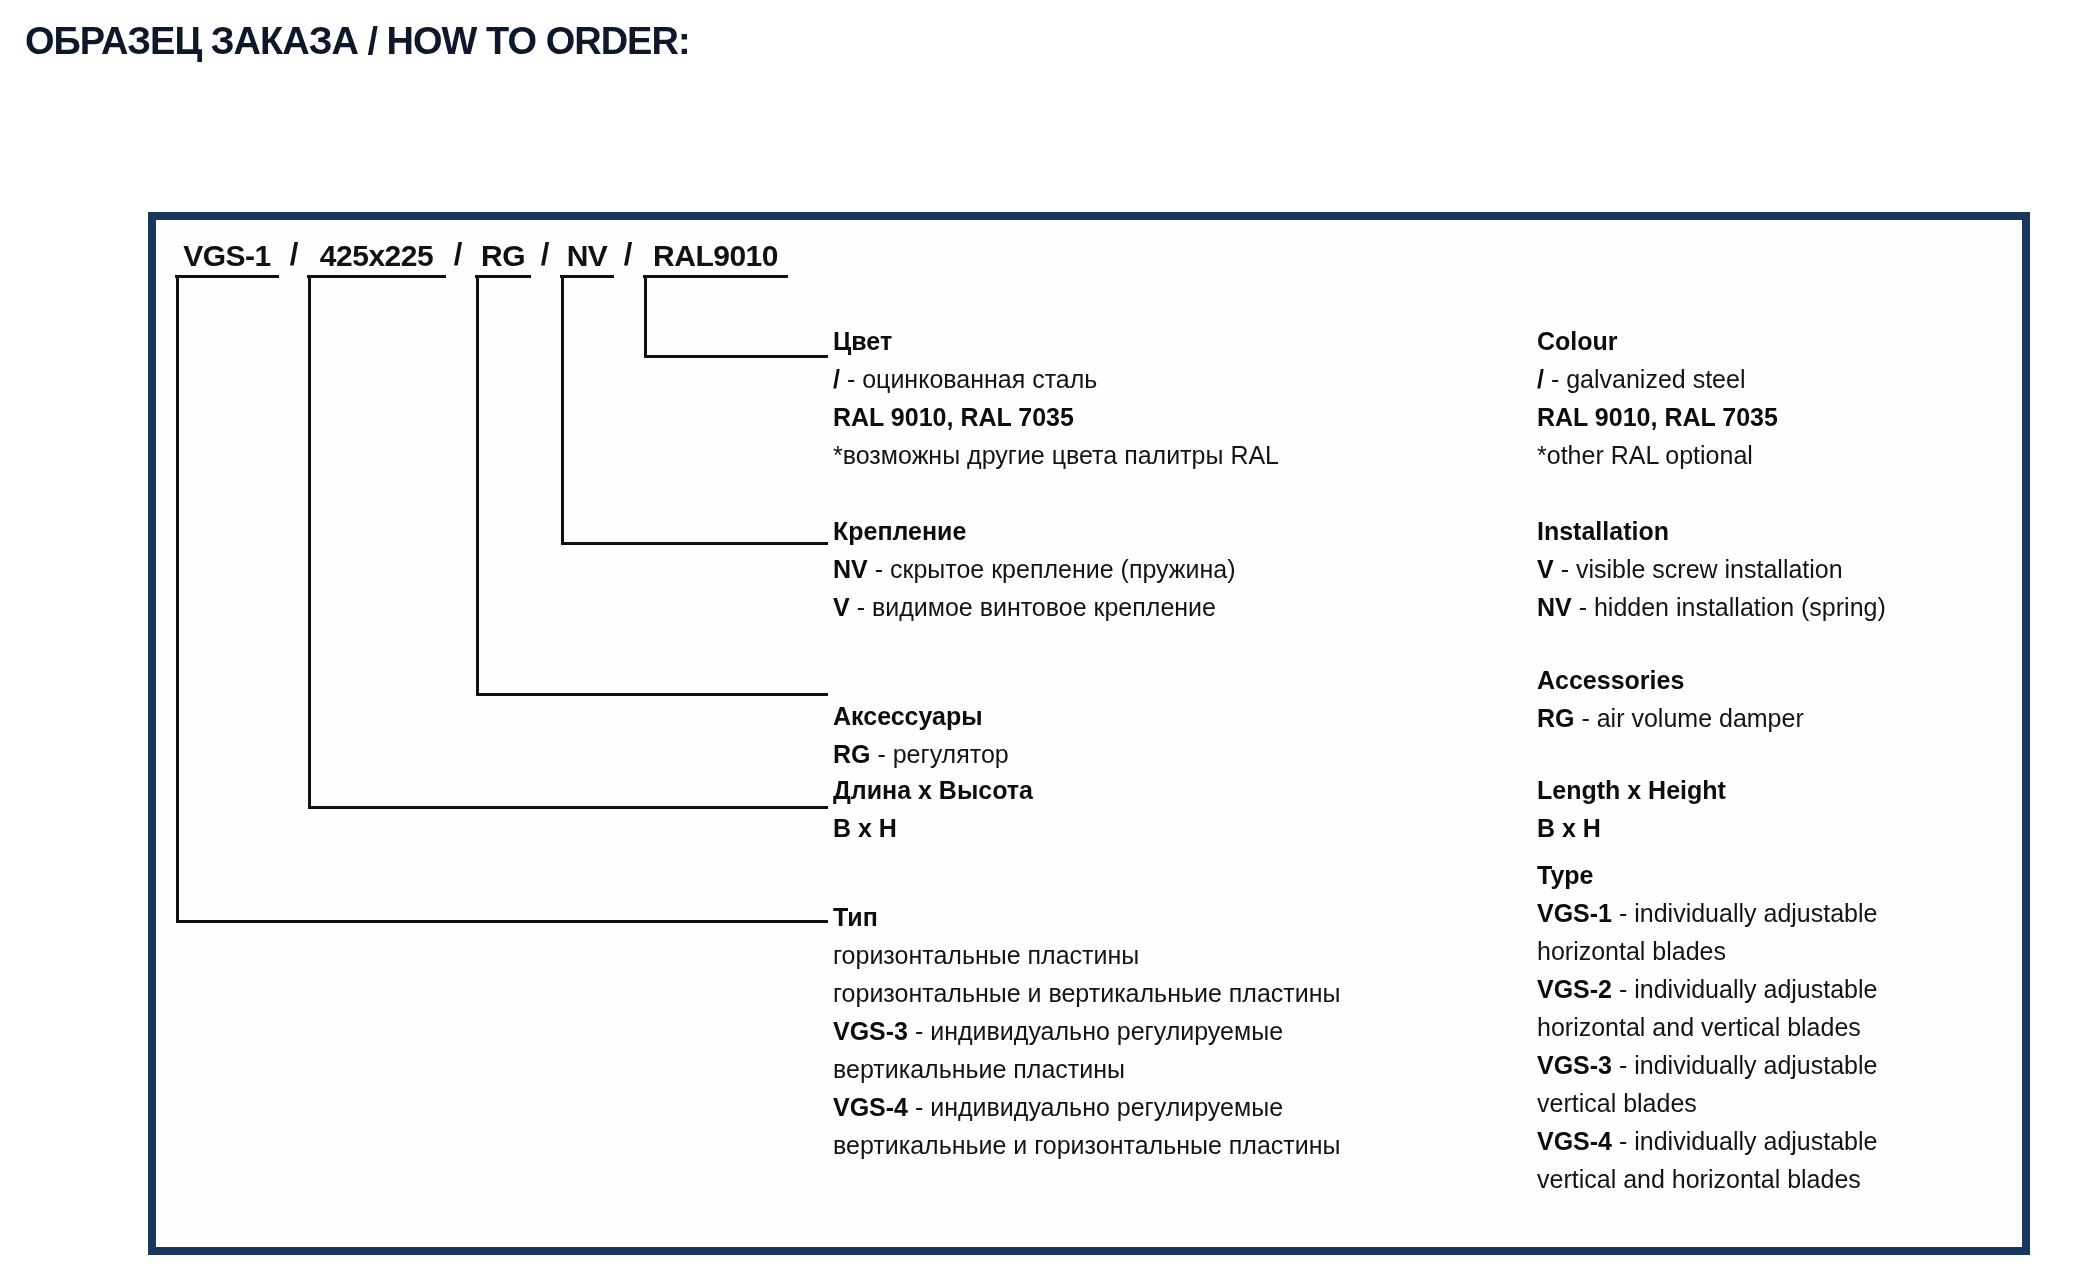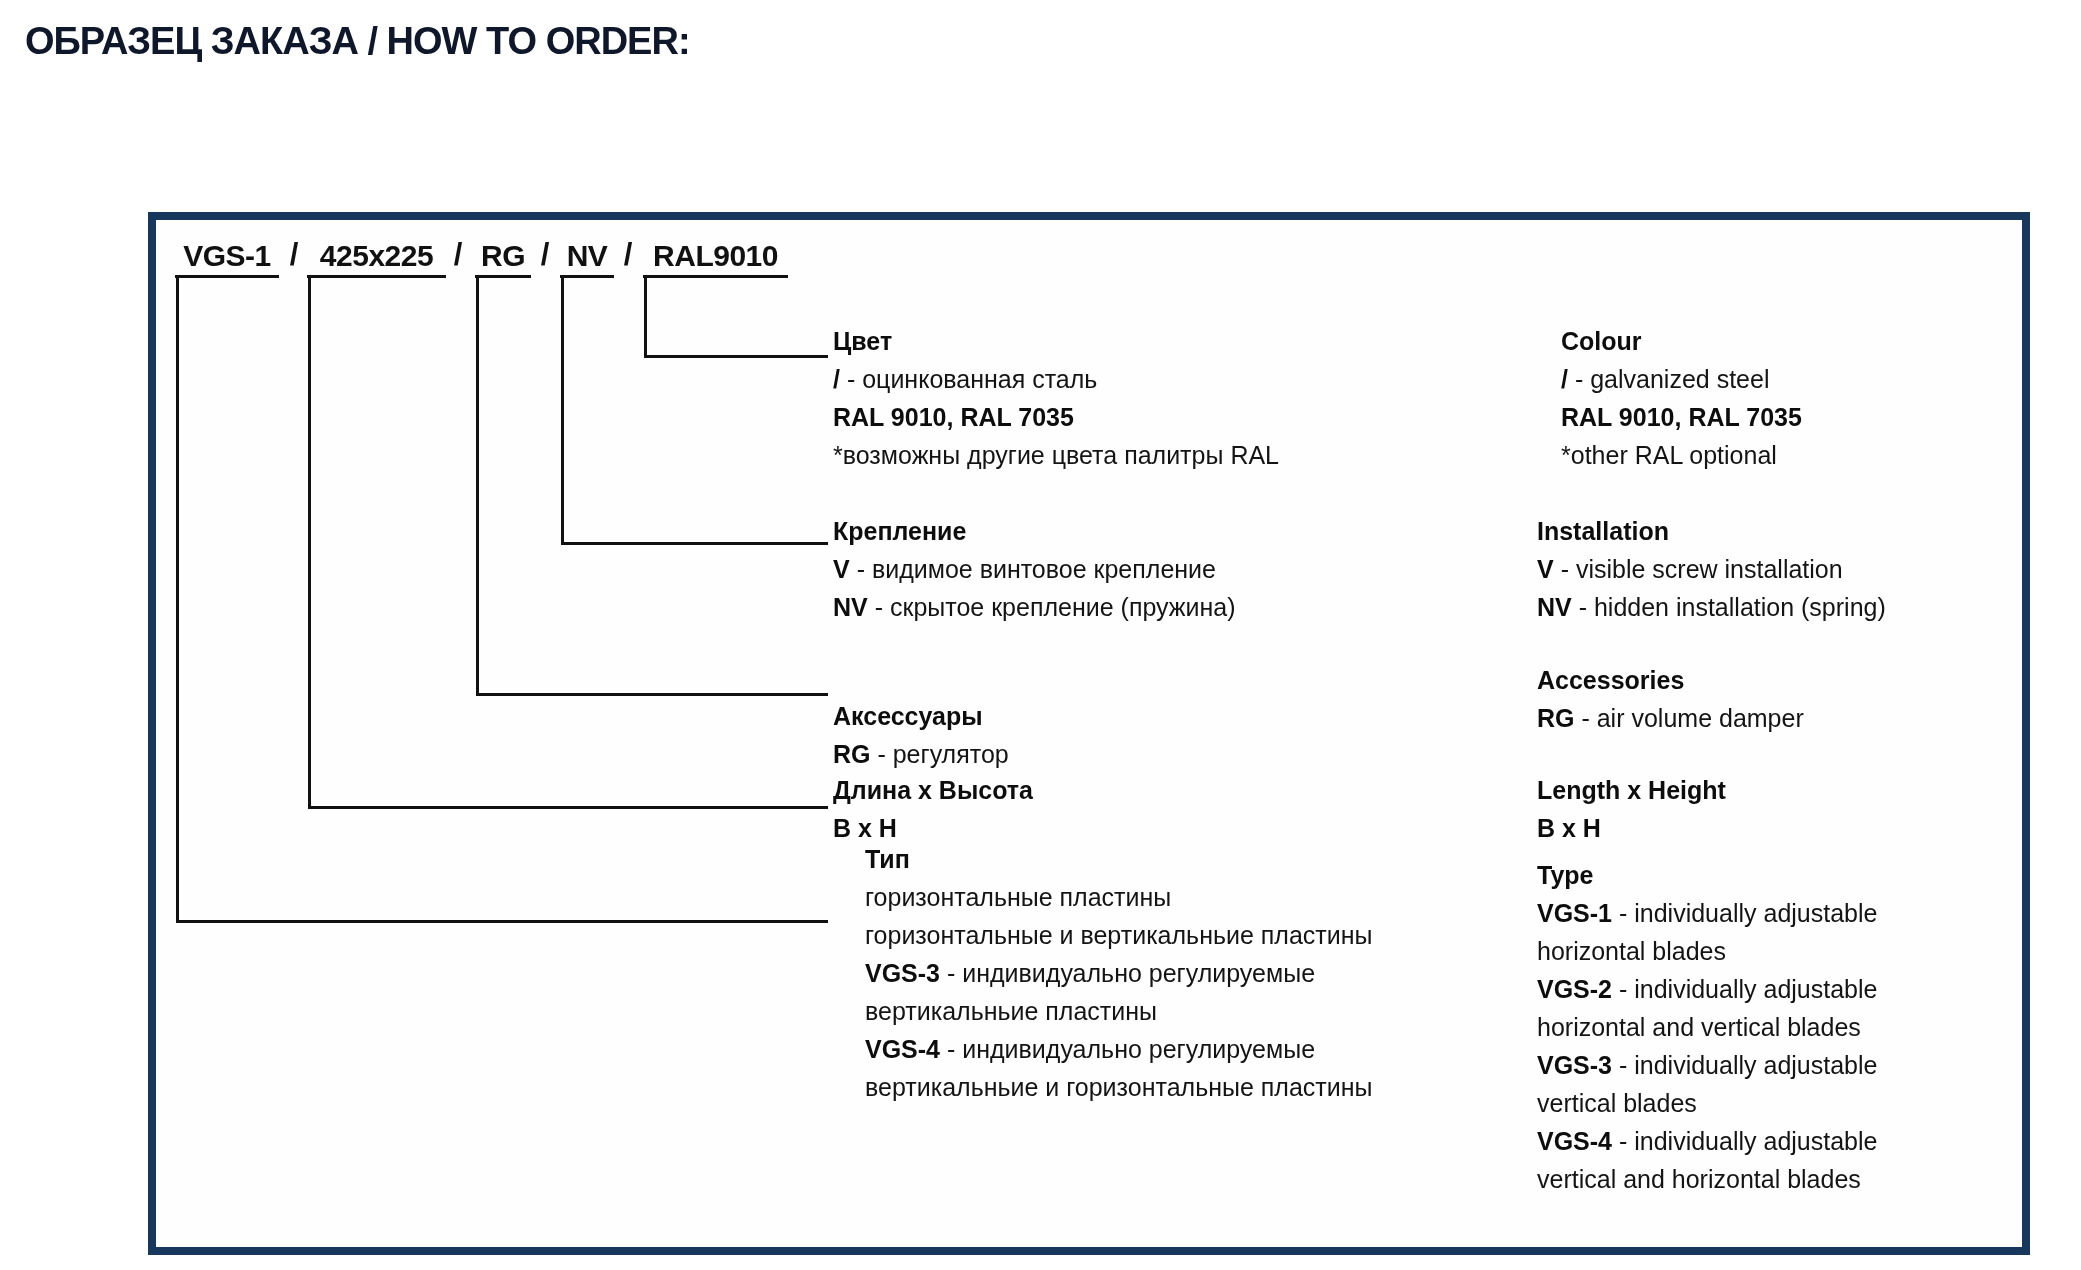--- a/index.html
+++ b/index.html
@@ -121,43 +121,43 @@
 
   <div class="legend-column" style="left:833px;" id="ru-col">
       <div class="section" style="top: 322px;">
         <div class="line"><span class="b">Цвет</span></div>
         <div class="line"><span class="b">/</span> - оцинкованная сталь</div>
         <div class="line"><span class="b">RAL 9010, RAL 7035</span></div>
         <div class="line">*возможны другие цвета палитры RAL</div>
       </div>
       <div class="section" style="top: 512px;">
         <div class="line"><span class="b">Крепление</span></div>
+        <div class="line"><span class="b">NV</span> - скрытое крепление (пружина)</div>
         <div class="line"><span class="b">V</span> - видимое винтовое крепление</div>
-        <div class="line"><span class="b">NV</span> - скрытое крепление (пружина)</div>
       </div>
       <div class="section" style="top: 661px; margin-top: 36px;">
         <div class="line"><span class="b">Аксессуары</span></div>
         <div class="line"><span class="b">RG</span> - регулятор</div>
       </div>
       <div class="section" style="top: 771px;">
         <div class="line"><span class="b">Длина x Высота</span></div>
         <div class="line"><span class="b">B x H</span></div>
       </div>
-      <div class="section" style="top: 840px; margin-left: 32px;">
+      <div class="section" style="top: 898px;">
         <div class="line"><span class="b">Тип</span></div>
         <div class="line">горизонтальные пластины</div>
         <div class="line">горизонтальные и вертикальньие пластины</div>
         <div class="line"><span class="b">VGS-3</span> - индивидуально регулируемые</div>
         <div class="line">вертикальньие пластины</div>
         <div class="line"><span class="b">VGS-4</span> - индивидуально регулируемые</div>
         <div class="line">вертикальньие и горизонтальные пластины</div>
       </div>
     </div>
   <div class="legend-column" style="left:1537px;" id="en-col">
-      <div class="section" style="top: 322px; margin-left: 24px;">
+      <div class="section" style="top: 322px;">
         <div class="line"><span class="b">Colour</span></div>
         <div class="line"><span class="b">/</span> - galvanized steel</div>
         <div class="line"><span class="b">RAL 9010, RAL 7035</span></div>
         <div class="line">*other RAL optional</div>
       </div>
       <div class="section" style="top: 512px;">
         <div class="line"><span class="b">Installation</span></div>
         <div class="line"><span class="b">V</span> - visible screw installation</div>
         <div class="line"><span class="b">NV</span> - hidden installation (spring)</div>
       </div>

